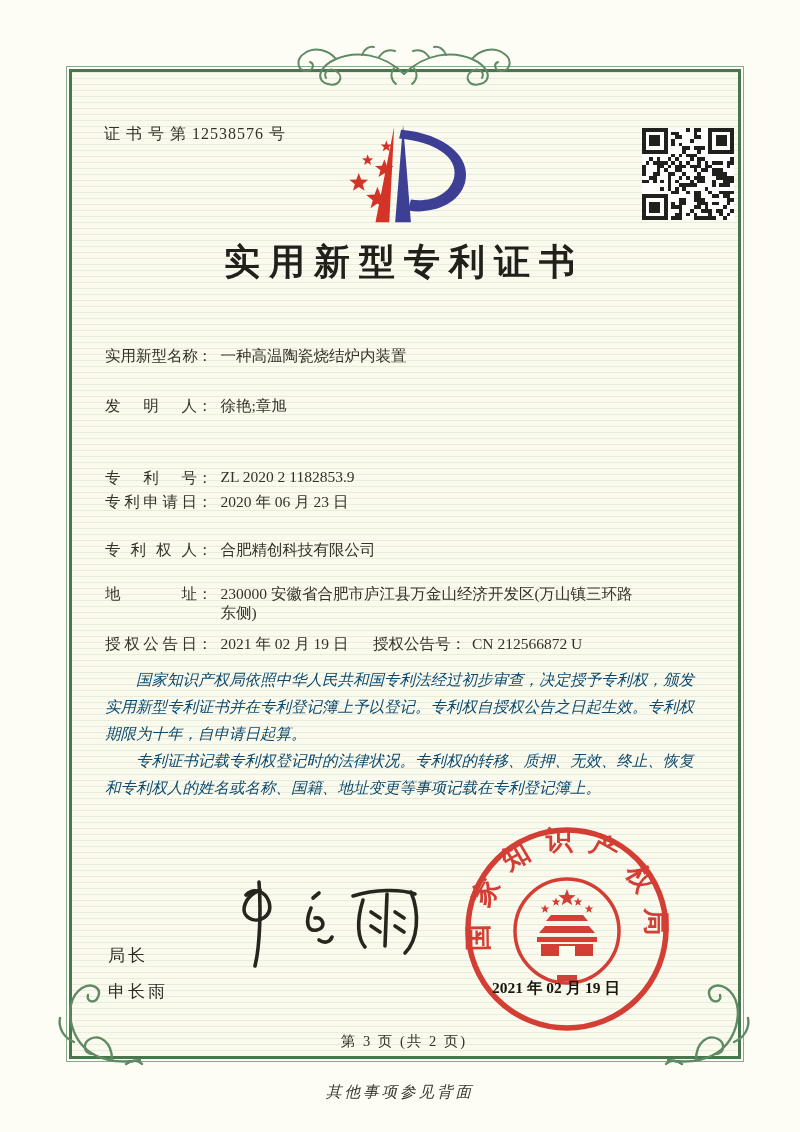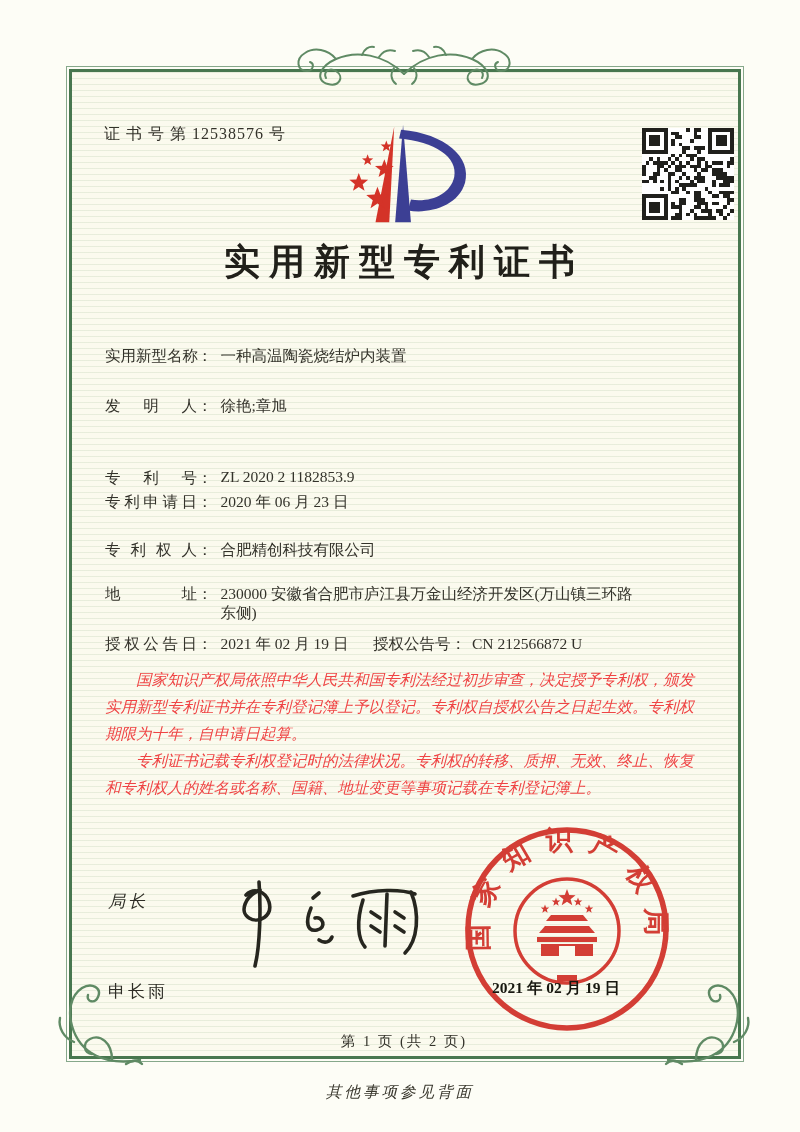--- a/index.html
+++ b/index.html
@@ -28,21 +28,21 @@
   .title{left:68px;top:238px;width:672px;text-align:center;font-size:36px;
          font-weight:600;letter-spacing:9px;color:#21201a;white-space:nowrap;}
   .row{left:105px;font-size:15.5px;white-space:nowrap;}
   .row .lbl{display:inline-block;width:92px;text-align:justify;text-align-last:justify;vertical-align:top;}
   .row .colon{vertical-align:top;}
   .row .val{margin-left:8px;vertical-align:top;display:inline-block;}
   .row.wrap{white-space:normal;width:560px;}
   .row.wrap .val{width:420px;line-height:19px;}
   .grant-part{position:absolute;top:0;white-space:nowrap;font-size:15.5px;}
   .paras{left:105px;top:666px;width:600px;}
-  .paras p{margin:0;text-indent:2em;font-size:15.5px;line-height:27px;font-style:italic;color:#ef4444;}
+  .paras p{margin:0;text-indent:2em;font-size:15.5px;line-height:27px;font-style:italic;color:#0c4a6e;}
   .signer{left:108px;font-size:17px;letter-spacing:3px;color:#2e2d26;}
   .seal-date{left:492px;top:978px;font-size:15.5px;font-weight:600;color:#17170f;white-space:nowrap;}
   .page-ind{left:68px;top:1032px;width:672px;text-align:center;font-size:14.5px;letter-spacing:2px;}
   .back-note{left:0;top:1082px;width:800px;text-align:center;font-size:15.5px;
              font-style:italic;letter-spacing:3px;color:#3a382e;}
   svg{display:block;}
 </style>
 </head>
 <body>
 
@@ -133,21 +133,21 @@
     <span class="grant-part" style="left:268px;">
       <span>授权公告号</span><span>：</span><span style="margin-left:6px;margin-top:14px;">CN 212566872 U</span>
     </span>
   </div>
 
   <div class="abs paras">
     <p>国家知识产权局依照中华人民共和国专利法经过初步审查，决定授予专利权，颁发实用新型专利证书并在专利登记簿上予以登记。专利权自授权公告之日起生效。专利权期限为十年，自申请日起算。</p>
     <p>专利证书记载专利权登记时的法律状况。专利权的转移、质押、无效、终止、恢复和专利权人的姓名或名称、国籍、地址变更等事项记载在专利登记簿上。</p>
   </div>
 
-  <div class="abs signer" style="top:890px;font-style:italic;">局长</div>
+  <div class="abs signer" style="top:944px;">局长</div>
   <div class="abs signer" style="top:980px;">申长雨</div>
 
   <svg class="abs" style="left:215px;top:878px;" width="210" height="95" viewBox="0 0 210 95">
     <g fill="none" stroke="#26261f" stroke-width="3.6" stroke-linecap="round" stroke-linejoin="round">
       <path d="M45,12 C30,18 24,34 34,40 C44,46 58,38 54,24 C50,12 38,10 31,17"></path>
       <path d="M44,4 C46,30 45,68 40,88"></path>
       <path d="M98,20 l6,-5"></path>
       <path d="M96,30 C90,44 92,54 102,52 C112,50 108,38 100,40"></path>
       <path d="M104,62 c6,4 11,2 13,-3"></path>
       <path d="M138,18 C160,11 186,11 200,16"></path>
@@ -180,17 +180,17 @@
       <path d="M-28,2 L28,2 L22,-5 L-22,-5 Z"></path>
       <rect x="-30" y="6" width="60" height="5"></rect>
       <rect x="-26" y="13" width="52" height="12"></rect>
       <rect x="-8" y="15" width="16" height="10" fill="#fbfaee"></rect>
       <rect x="-10" y="44" width="20" height="6"></rect>
     </g>
   </svg>
 
   <div class="abs seal-date">2021 年 02 月 19 日</div>
 
-  <div class="abs page-ind">第 1 页 (共 2 页)</div>
+  <div class="abs page-ind">第 3 页 (共 2 页)</div>
 
   <div class="abs back-note">其他事项参见背面</div>
 
 </div>
 
 </body></html>

